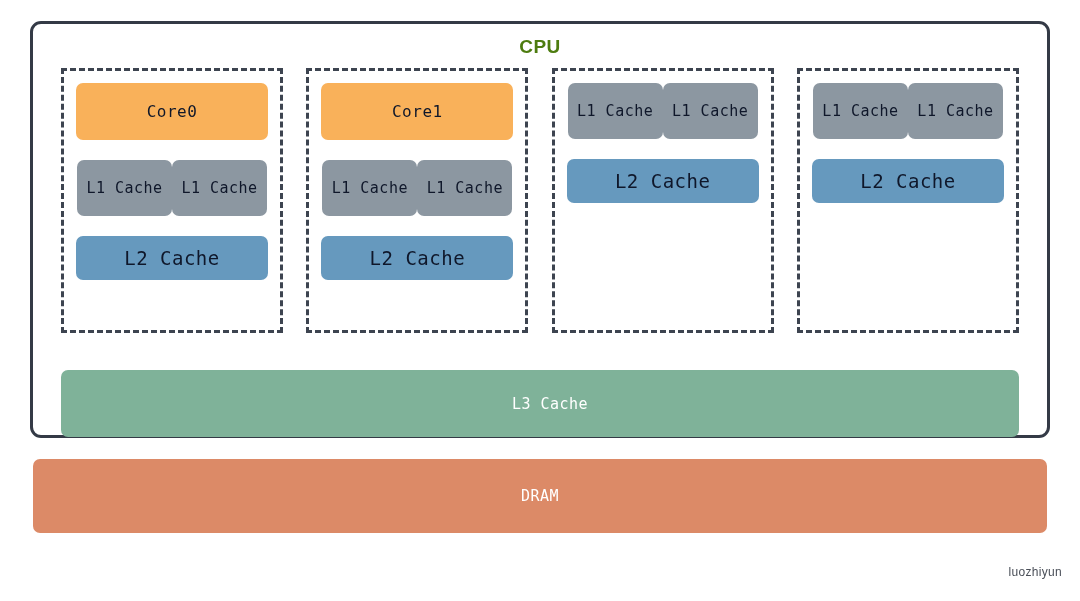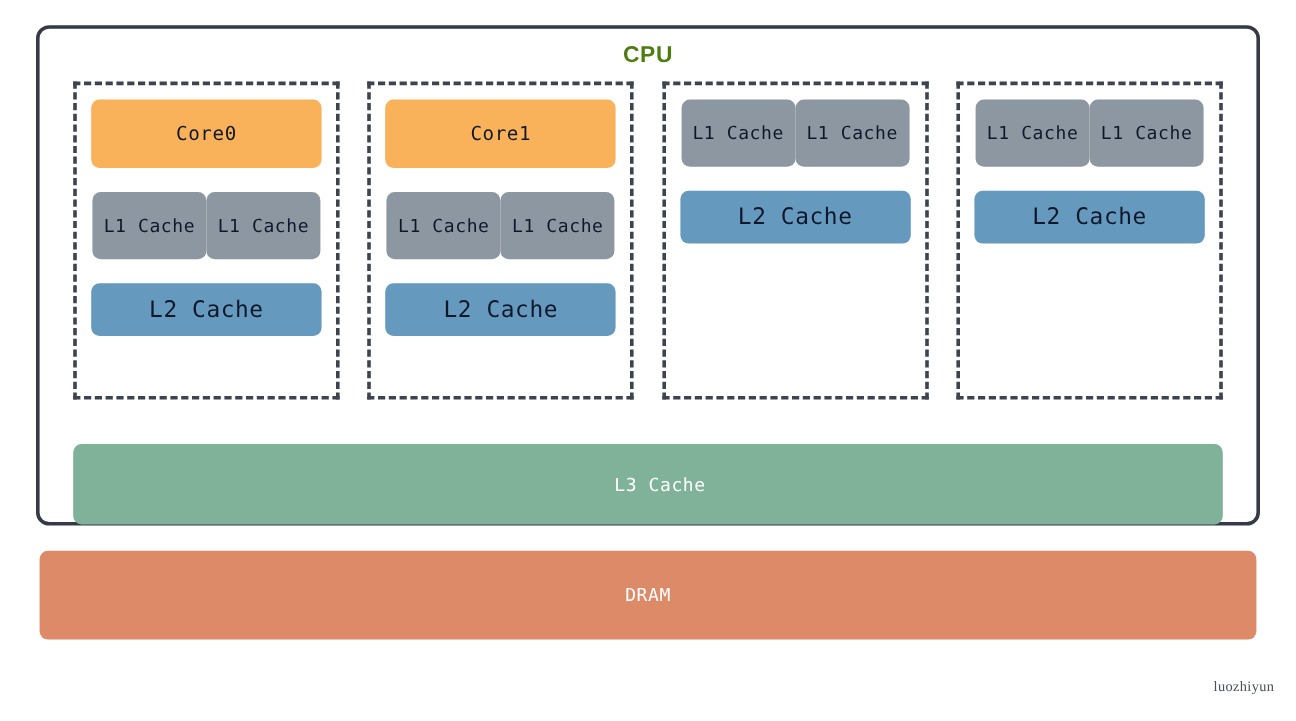--- a/index.html
+++ b/index.html
@@ -149,21 +149,21 @@
     font-size: 15px;
     letter-spacing: 0.5px;
     text-align: right;
   }
 
   
   .watermark {
     position: absolute;
     right: 18px;
     top: 565px;
-    font-family: Liberation Serif, serif;
+    font-family: Liberation Sans, sans-serif;
     font-size: 12px;
     color: #4a4f58;
     letter-spacing: 0.3px;
   }
 </style>
 </head>
 <body>
 
 <div id="page">
 

